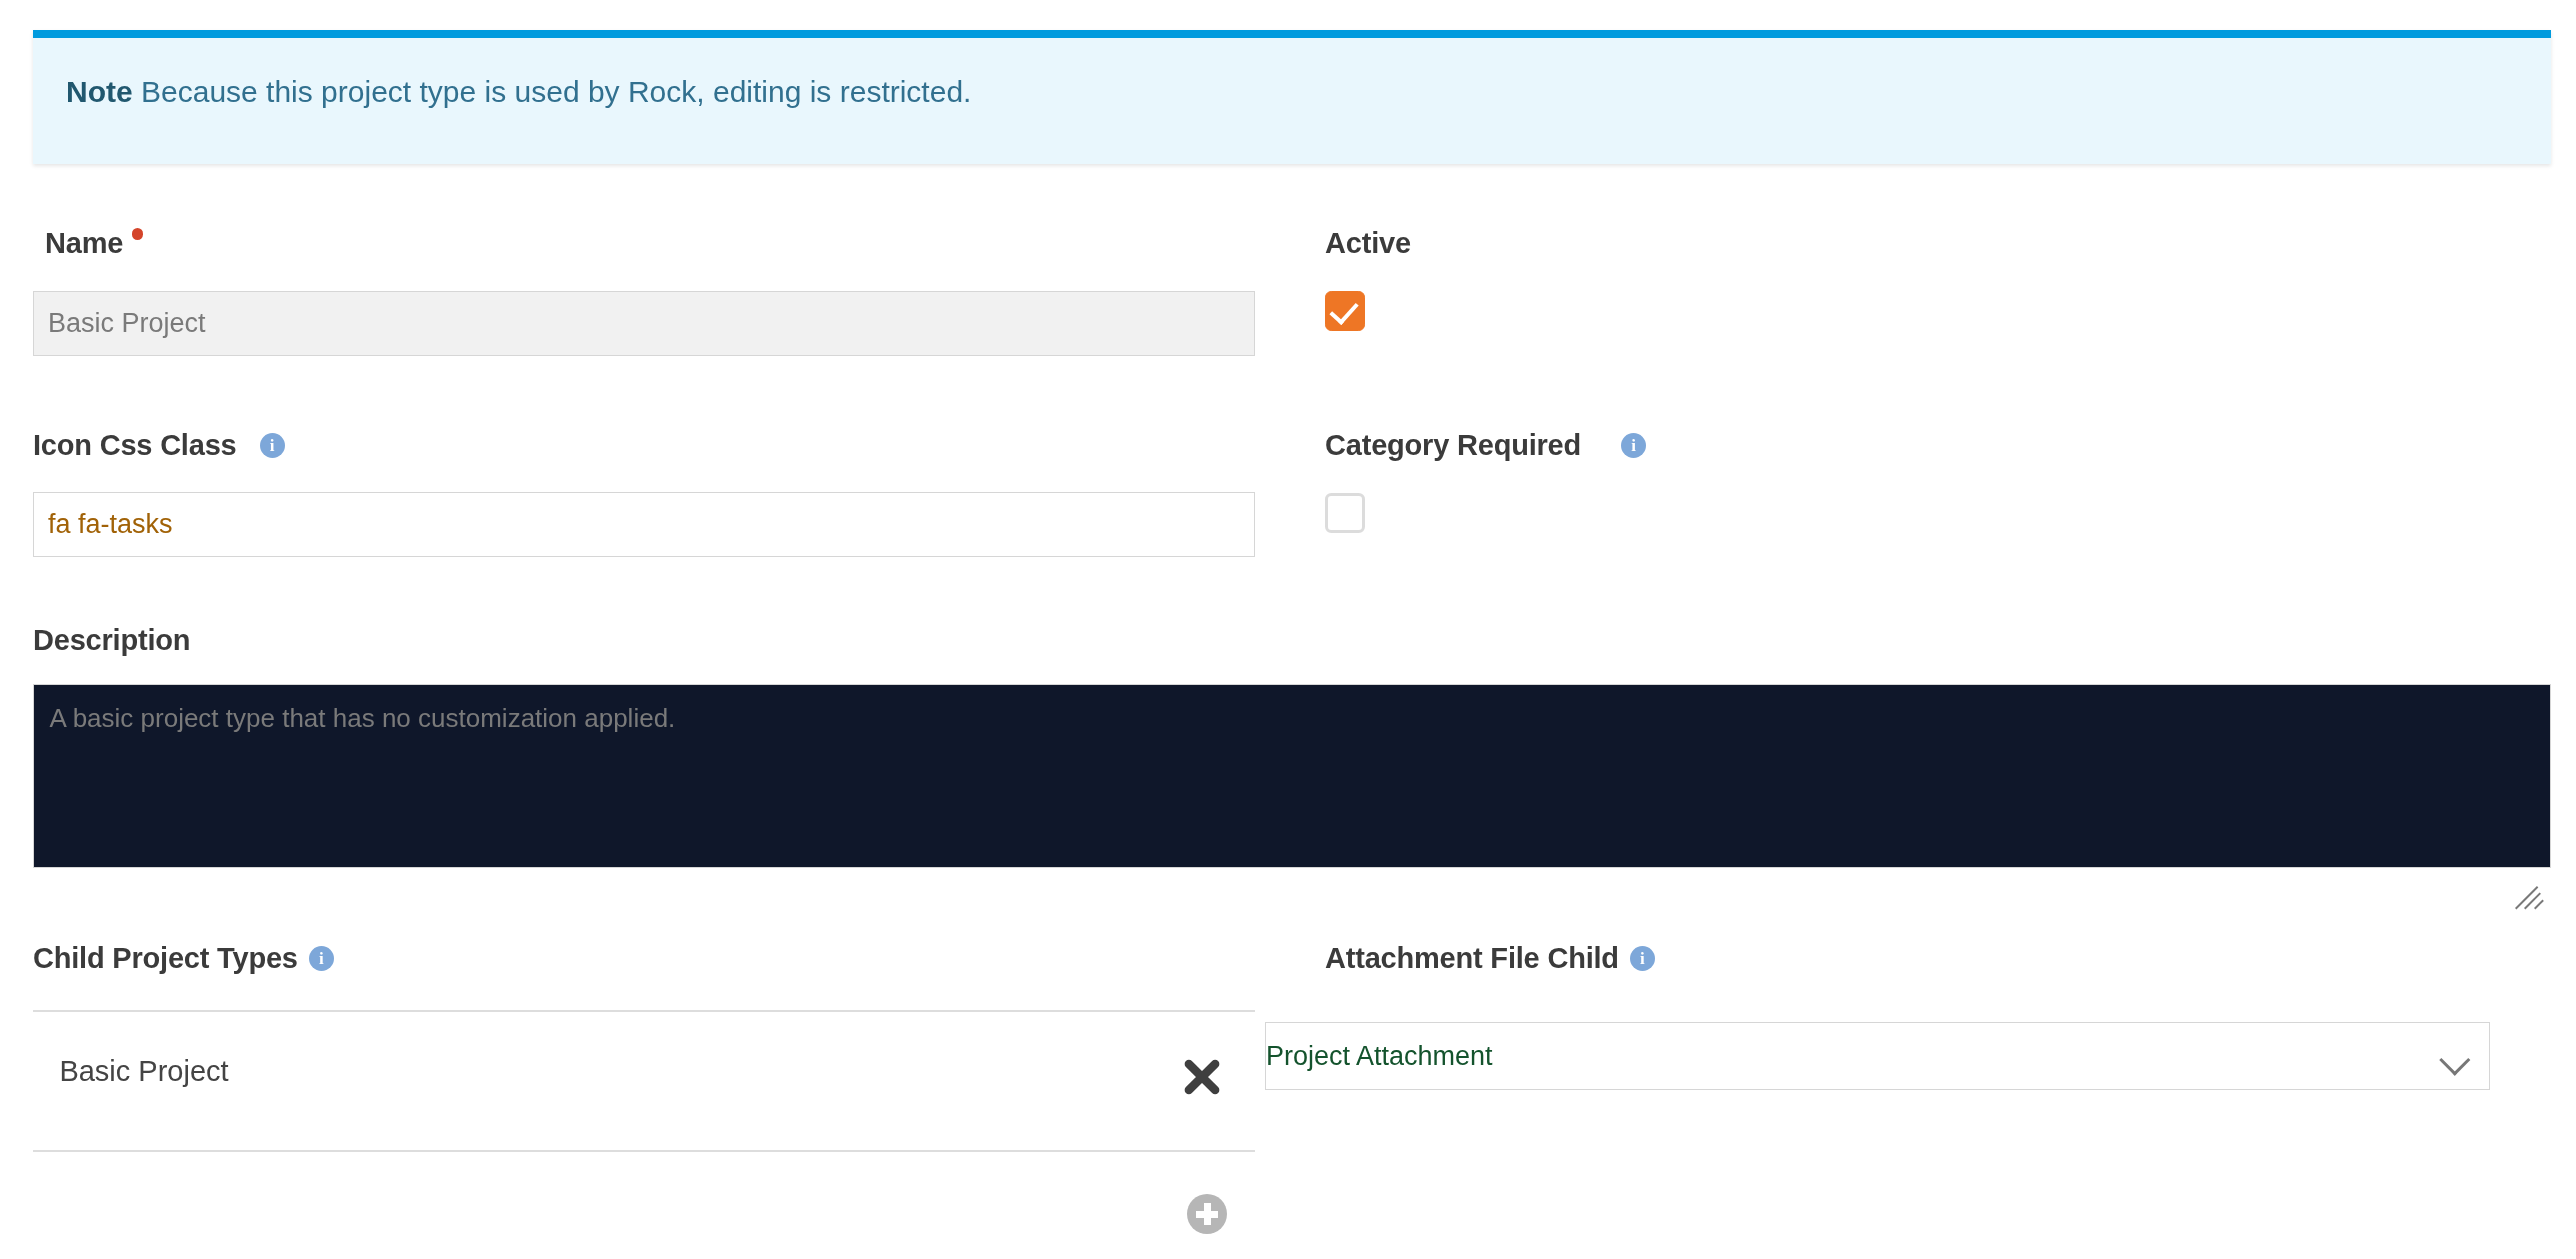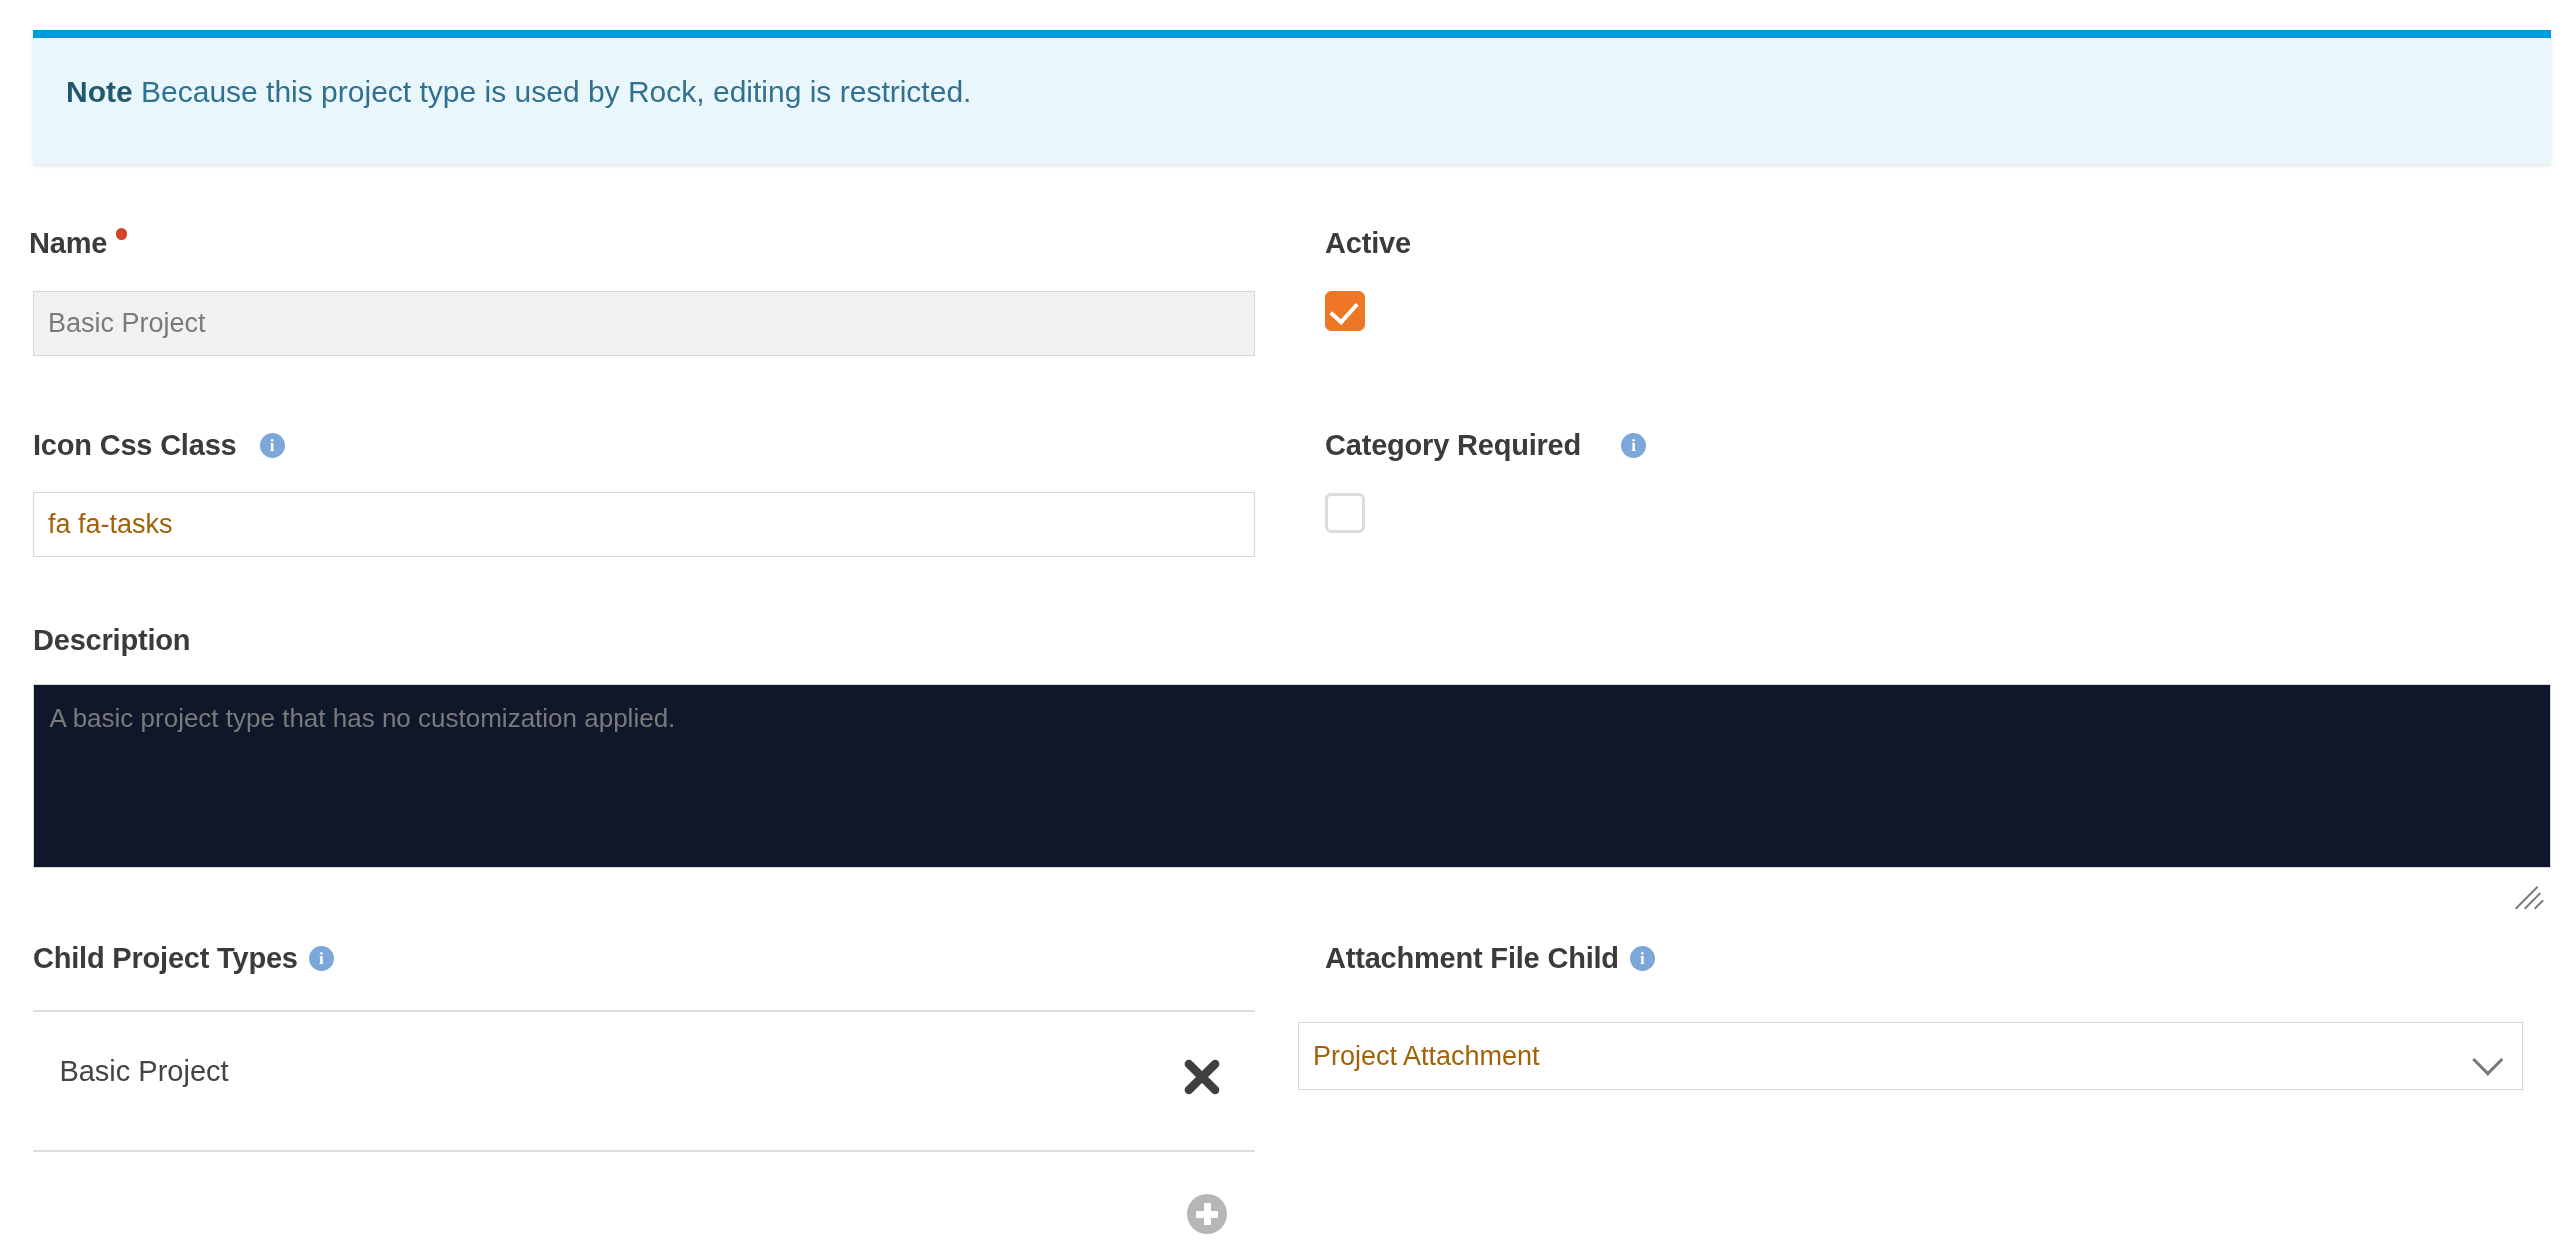--- a/index.html
+++ b/index.html
@@ -92,21 +92,21 @@
     background: #ffffff;
     border-radius: 0;
     outline: none;
   }
   .text-input.disabled {
     background: #f1f1f1;
     color: #7a7a7a;
   }
 
   
-  #name-label { position: absolute; left: 29px; top: 227px; text-align: right; }
+  #name-label { position: absolute; left: 45px; top: 227px; text-align: right; }
   #name-input {
     position: absolute;
     left: 33px; top: 291px;
     width: 1222px; height: 65px;
   }
 
   
   #icon-css-label { position: absolute; left: 33px; top: 429px; gap: 12px; }
   #icon-css-input {
     position: absolute;
@@ -222,30 +222,30 @@
     position: absolute;
     background: #ffffff;
   }
   #child-add-button .bar-h { left: 9.3px; top: 17px; width: 22px; height: 7px; }
   #child-add-button .bar-v { left: 16.7px; top: 9.3px; width: 7px; height: 22px; }
 
   
   #attachment-file-type-label { position: absolute; left: 1325px; top: 942px; }
   #attachment-file-type-select {
     position: absolute;
-    left: 1298px; top: 1022px;
+    left: 1265px; top: 1022px;
     width: 1225px; height: 68px;
     box-sizing: border-box;
     border: 1.6px solid #d6d6d6;
     background: #ffffff;
     font-size: 27px;
-    color: #a16207;
+    color: #14532d;
     display: flex;
     align-items: center;
-    padding: 0 14px;
+    padding: 0 0;
     cursor: pointer;
   }
   #attachment-file-type-value { white-space: nowrap; }
   .chevron-down {
     position: absolute;
     right: 23px; top: 50%;
     margin-top: -7px;
     width: 18.6px; height: 18.6px;
     border: solid #777777;
     border-width: 0 3.1px 3.1px 0;

